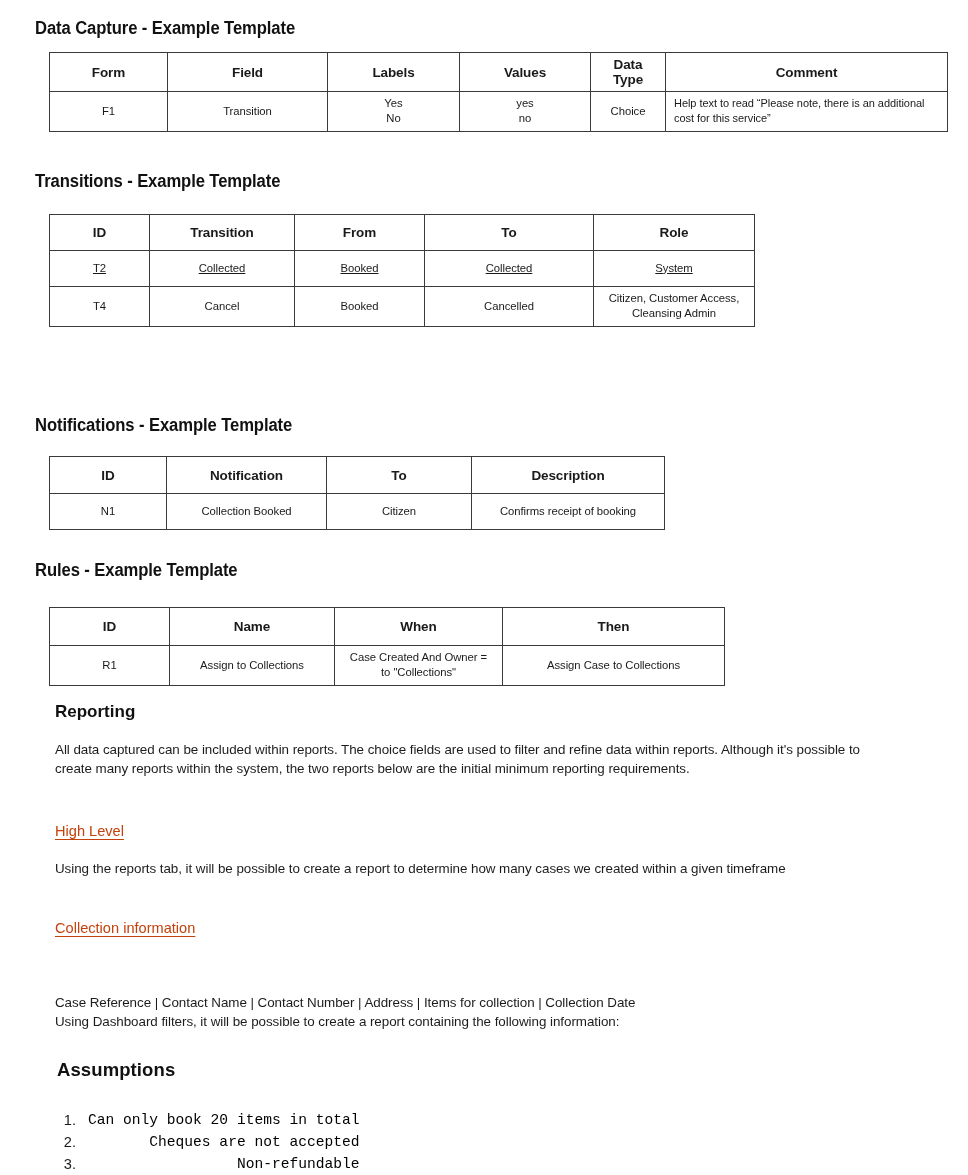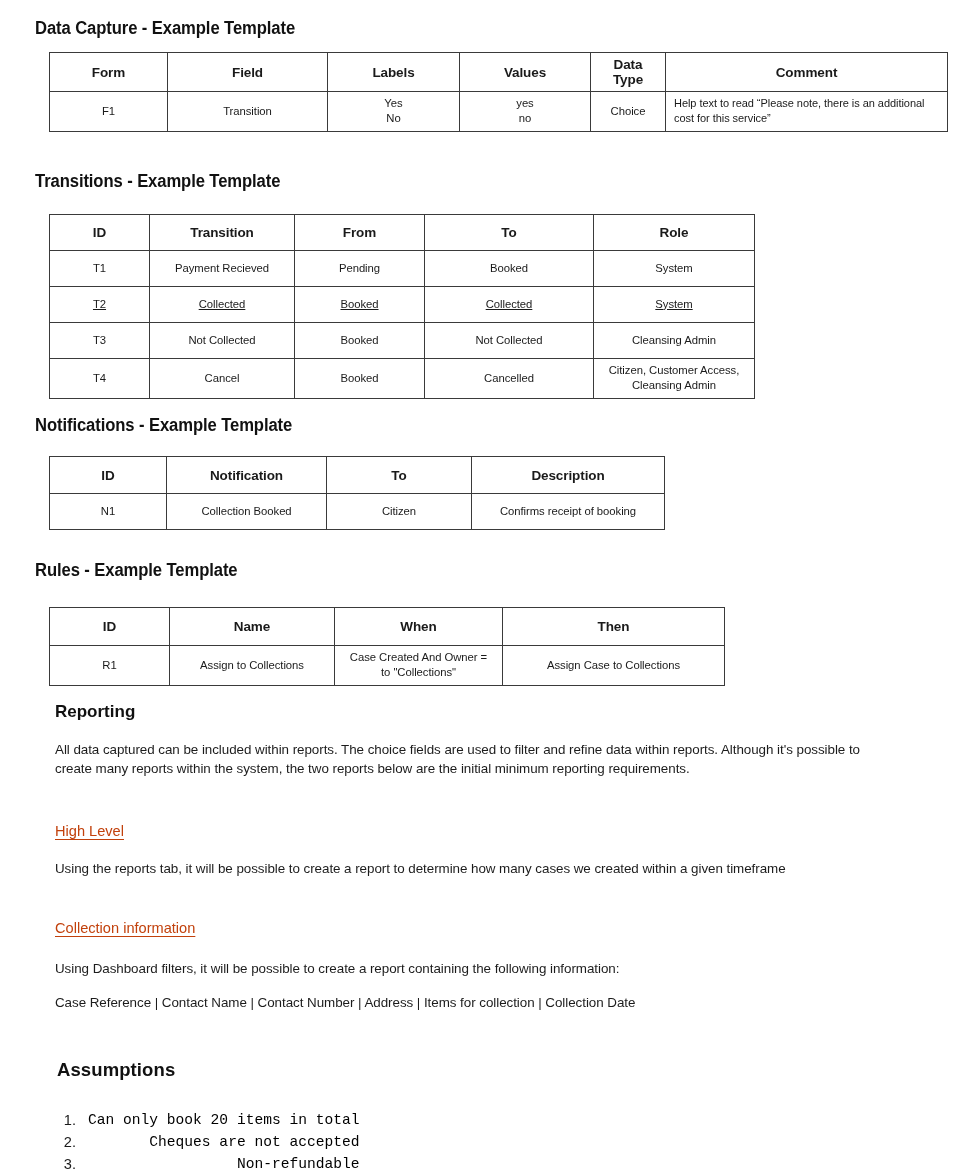--- a/index.html
+++ b/index.html
@@ -182,40 +182,26 @@
   <thead>
     <tr style="height:36px;">
       <th>ID</th>
       <th>Transition</th>
       <th>From</th>
       <th>To</th>
       <th>Role</th>
     </tr>
   </thead>
   <tbody>
-    <tr style="height:36px;">
-      <td>T1</td>
-      <td>Payment Recieved</td>
-      <td>Pending</td>
-      <td>Booked</td>
-      <td>System</td>
-    </tr>
     <tr style="height:36px;text-decoration:underline;">
       <td>T2</td>
       <td>Collected</td>
       <td>Booked</td>
       <td>Collected</td>
       <td>System</td>
-    </tr>
-    <tr style="height:36px;">
-      <td>T3</td>
-      <td>Not Collected</td>
-      <td>Booked</td>
-      <td>Not Collected</td>
-      <td>Cleansing Admin</td>
     </tr>
     <tr style="height:36px;">
       <td>T4</td>
       <td>Cancel</td>
       <td>Booked</td>
       <td>Cancelled</td>
       <td class="nowrapcell">Citizen, Customer Access,
 Cleansing Admin</td>
     </tr>
   </tbody>
@@ -279,21 +265,21 @@
 <div class="sub-title" style="left:55px; top:702px; font-size:17px;">Reporting</div>
 
 <div class="para" style="left:55px; top:740px; width:816px;">All data captured can be included within reports. The choice fields are used to filter and refine data within reports. Although it's possible to create many reports within the system, the two reports below are the initial minimum reporting requirements.</div>
 
 <div class="underlined" style="left:55px; top:823px;">High Level</div>
 
 <div class="para" style="left:55px; top:859px; width:860px;">Using the reports tab, it will be possible to create a report to determine how many cases we created within a given timeframe</div>
 
 <div class="underlined" style="left:55px; top:920px;">Collection information</div>
 
-<div class="para" style="left:55px; top:959px; width:860px;">Using Dashboard filters, it will be possible to create a report containing the following information:</div>
+<div class="para" style="left:55px; top:1012px; width:860px;">Using Dashboard filters, it will be possible to create a report containing the following information:</div>
 
 <div class="para" style="left:55px; top:993px; width:860px;">Case Reference | Contact Name | Contact Number | Address | Items for collection | Collection Date</div>
 
 <div class="assume-title" style="left:57px; top:1059px;">Assumptions</div>
 
 <ol class="assume-list" style="left:50px; top:1110px;">
   <li>Can only book 20 items in total</li>
   <li>Cheques are not accepted</li>
   <li>Non-refundable</li>
 </ol>

